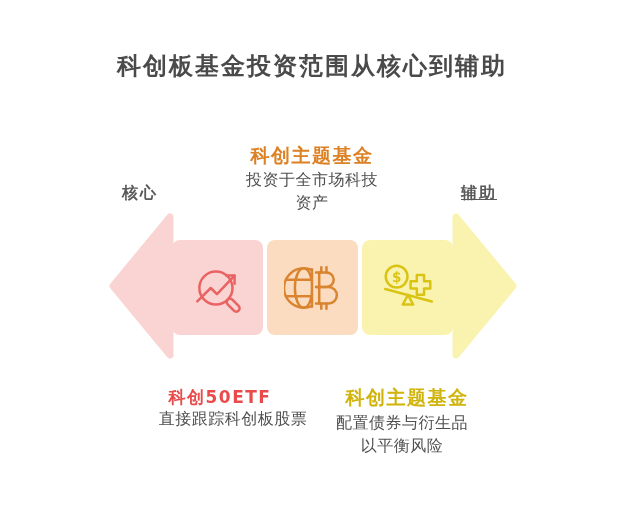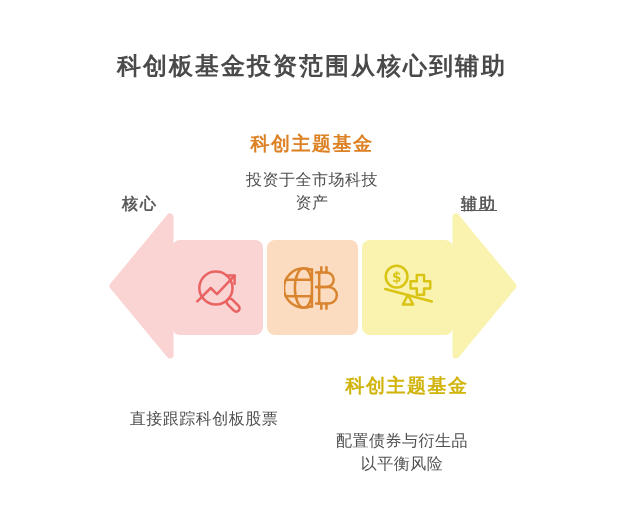--- a/index.html
+++ b/index.html
@@ -5,34 +5,34 @@
   html,body{margin:0;padding:0;background:#fff;}
   .canvas{
     position:relative;width:604px;height:516px;background:#ffffff;
     font-family:"DejaVu Sans","Liberation Sans",sans-serif;overflow:hidden;
   }
   .title{
     position:absolute;top:50px;left:0;width:624px;margin:0;
     text-align:center;font-size:24px;font-weight:bold;color:#4a4a4a;letter-spacing:2px;
   }
   .sec-title{
-    position:absolute;text-align:center;font-weight:bold;font-size:19px;letter-spacing:1.5px;
+    position:absolute;text-align:center;font-weight:bold;font-size:19px;letter-spacing:1.5px;margin-top:12px;
   }
   .sec-title.top{top:131px;left:212px;width:200px;color:#dd8125;}
   .sec-title.red{top:374px;left:145px;width:150px;color:#e94b4b;font-size:17px;}
   .sec-title.gold{top:373px;left:327px;width:160px;color:#d1b40b;}
   .sec-desc{
     position:absolute;text-align:center;font-size:16px;color:#4f4f4f;
     letter-spacing:0.5px;line-height:1.45;
   }
   .sec-desc.top-desc{top:168px;left:241px;width:142px;}
-  .sec-desc.bottom-a{top:407px;left:129px;width:150px;}
-  .sec-desc.bottom-b{top:429px;left:331px;width:142px;}
+  .sec-desc.bottom-a{top:407px;left:158px;width:150px;}
+  .sec-desc.bottom-b{top:411px;left:331px;width:142px;}
   .axis-label{
-    position:absolute;top:183px;font-size:16px;color:#5a5a5a;letter-spacing:2px;font-weight:bold;margin-top:11px;
+    position:absolute;top:183px;font-size:16px;color:#5a5a5a;letter-spacing:2px;font-weight:bold;
   }
   .axis-label.left{left:122px;}
   .axis-label.right{left:461px;text-decoration:underline;}
   .arrowhead{position:absolute;top:212px;}
   .arrowhead.left{left:108px;}
   .arrowhead.right{left:452px;}
   .segment{
     position:absolute;top:240px;width:91px;height:95px;border-radius:8px;
     display:flex;align-items:center;justify-content:center;
   }
@@ -100,18 +100,19 @@
       <text x="17" y="22" text-anchor="middle" font-size="13" font-weight="bold" fill="#d9c414" stroke="none" font-family="DejaVu Sans, sans-serif">$</text>
       <path d="M36.5,15.5 h7 v6 h6 v7 h-6 v6 h-7 v-6 h-6 v-7 h6 z"></path>
       <path d="M28,34.5 L23,44 L33,44 Z"></path>
     </svg>
   </div>
 
   <svg class="arrowhead right" width="66" height="148" viewBox="0 0 66 148">
     <polygon points="4,5 4,143 61,74" fill="#faf3b0" stroke="#faf3b0" stroke-width="7" stroke-linejoin="round"></polygon>
   </svg>
 
+  <div class="sec-title red">科创50ETF</div>
   <div class="sec-desc bottom-a">直接跟踪科创板股票</div>
 
   <div class="sec-title gold">科创主题基金</div>
   <div class="sec-desc bottom-b">配置债券与衍生品以平衡风险</div>
 
 </div>
 
 </body></html>

